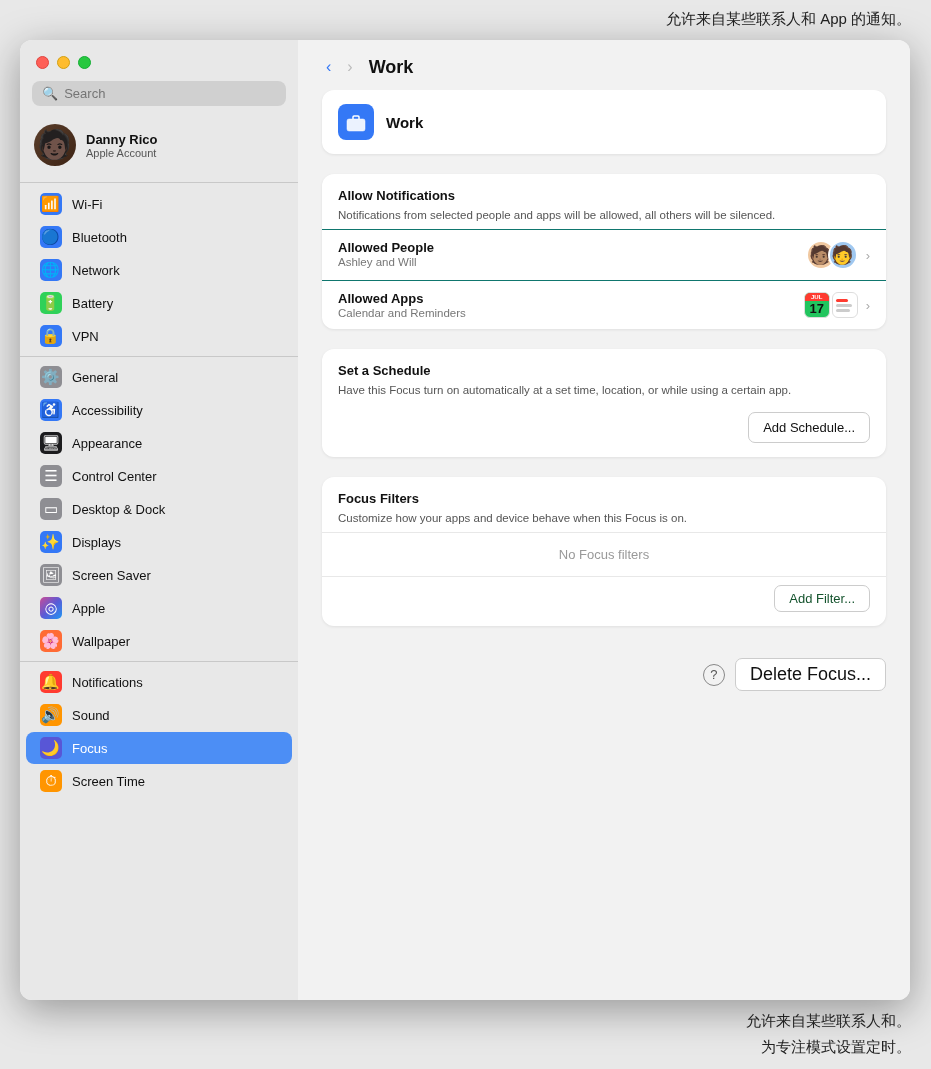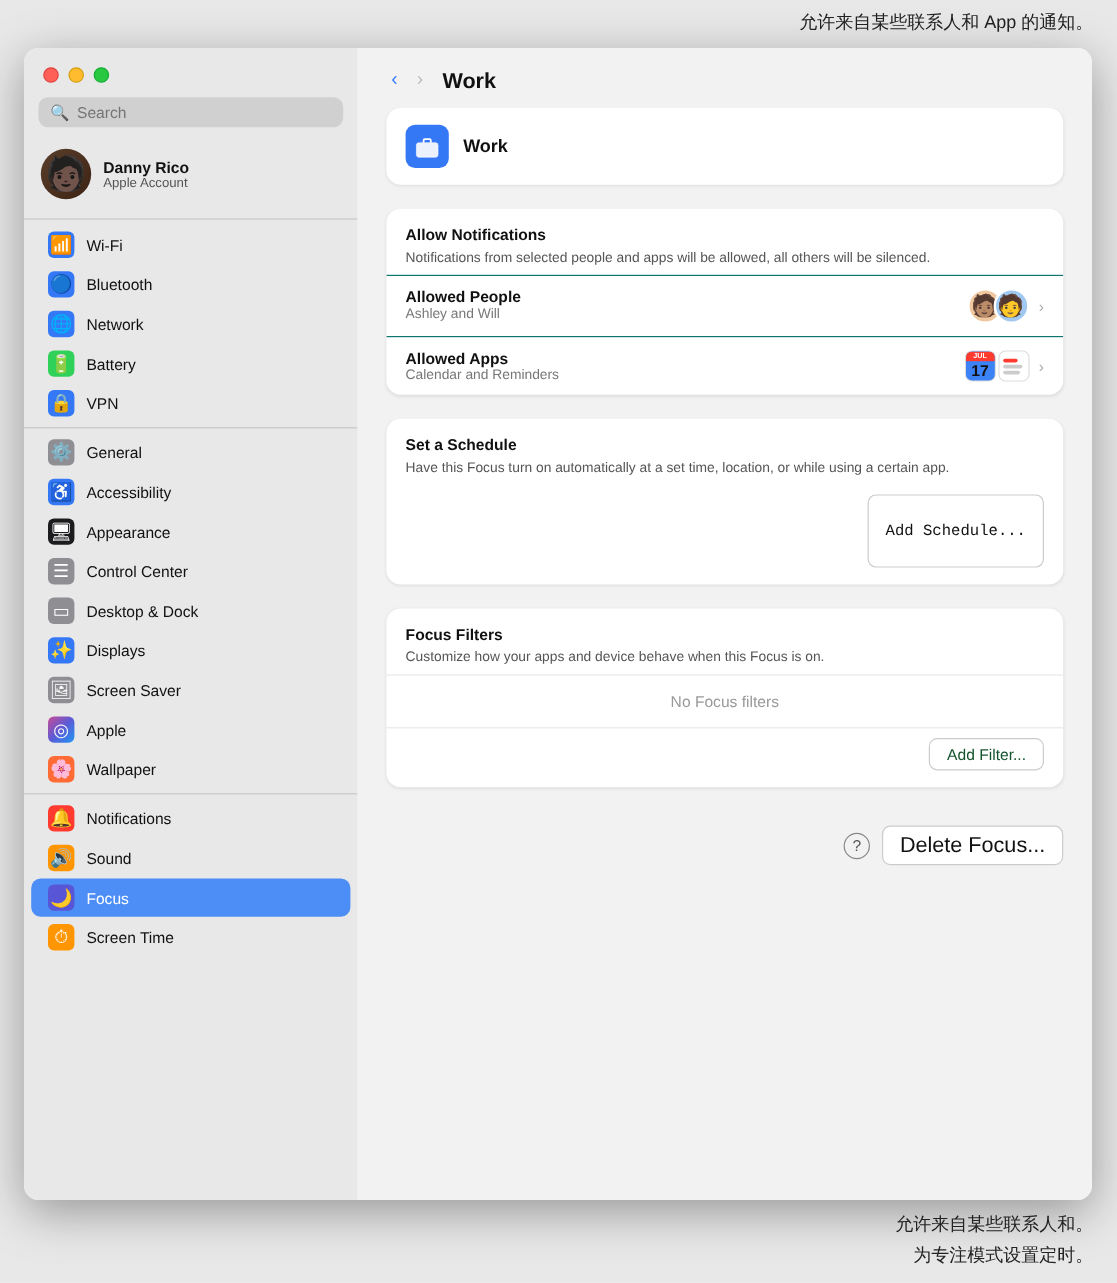--- a/index.html
+++ b/index.html
@@ -299,21 +299,21 @@
     .apps-icon-group {
       display: flex;
       align-items: center;
       gap: 2px;
     }
 
     .calendar-icon-small {
       width: 26px;
       height: 26px;
       border-radius: 6px;
-      background: #3b82f6;
+      background: #22c55e;
       border: 1px solid #ddd;
       display: flex;
       flex-direction: column;
       align-items: center;
       overflow: hidden;
       font-size: 8px;
     }
 
     .cal-header {
       background: #ff3b30;
@@ -370,25 +370,24 @@
     .schedule-content {
       padding: 8px 16px 14px 16px;
       display: flex;
       justify-content: flex-end;
     }
 
     .add-schedule-btn {
       background: white;
       border: 1px solid #ccc;
       border-radius: 7px;
-      padding: 22px 14px;
+      padding: 7px 14px;
       font-size: 13px;
       color: #111;
       cursor: pointer;
-      font-family: Liberation Mono, monospace;
     }
 
     
     .filters-section {
       background: white;
       border-radius: 12px;
       margin-bottom: 20px;
       box-shadow: 0 1px 3px rgba(0,0,0,0.08);
     }
 

